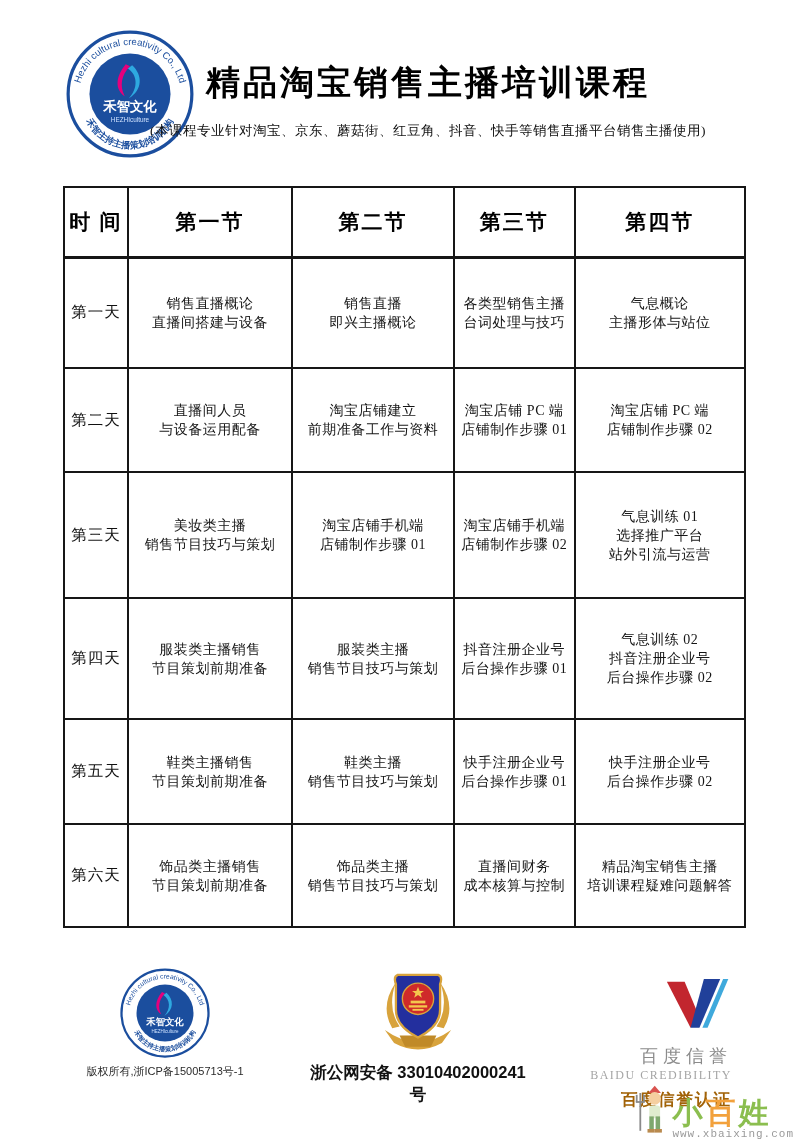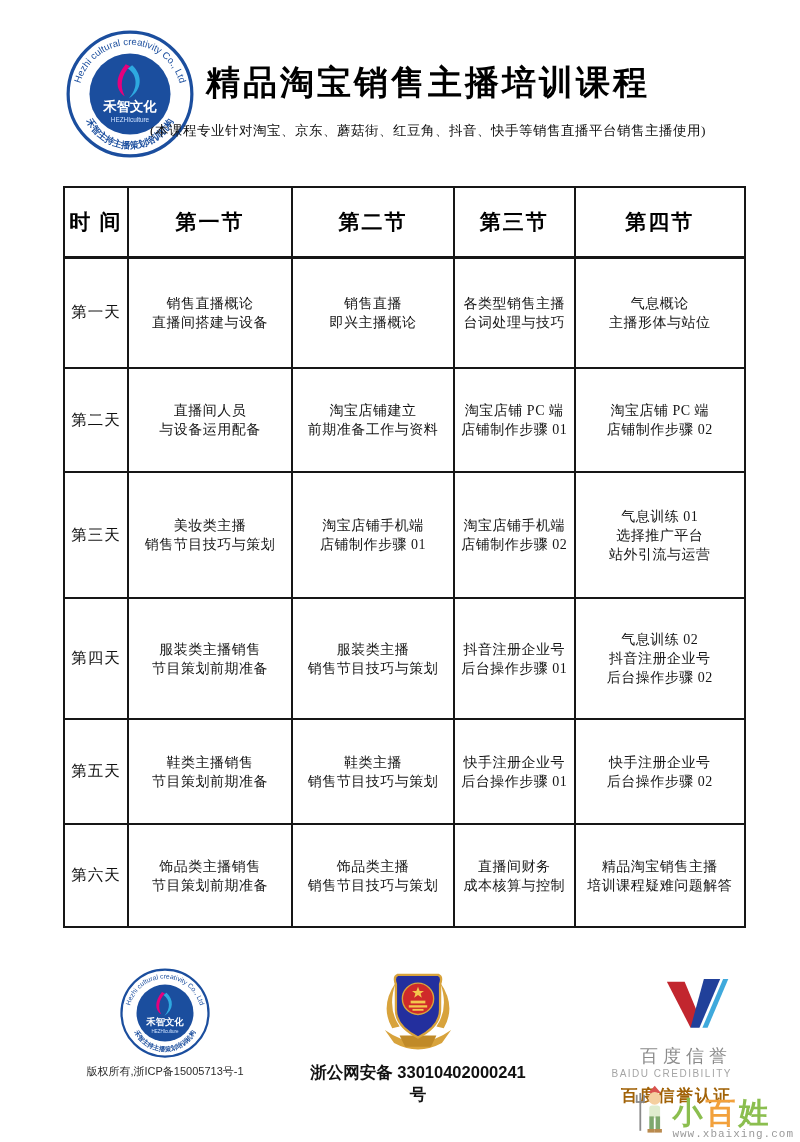--- a/index.html
+++ b/index.html
@@ -44,21 +44,21 @@
   
   .footer-left  { position:absolute; left:58px;  top:968px; width:214px; text-align:center; }
   .footer-center{ position:absolute; left:308px; top:962px; width:220px; text-align:center; }
   .footer-right { position:absolute; left:582px; top:976px; width:150px; text-align:right; }
   .hezhi-logo-footer { width:90px; height:90px; }
   .icp-text { margin-top:2px; font-family:"Liberation Sans","DejaVu Sans",sans-serif; font-size:11px; color:#2b2b2b; }
   .police-badge { width:92px; height:92px; }
   .police-text { margin-top:4px; font-family:"Liberation Sans","DejaVu Sans",sans-serif; font-size:16.5px; font-weight:bold; color:#111; }
   .baidu-logo { width:74px; height:62px; }
   .baidu-cn { margin-top:2px; font-family:"Liberation Sans","DejaVu Sans",sans-serif; font-size:18px; color:#8b8b8b; letter-spacing:5px; }
-  .baidu-en { font-family:Liberation Sans, sans-serif; font-size:10px; color:#a5a5a5; letter-spacing:1.5px; }
+  .baidu-en { font-family:Liberation Serif, serif; font-size:12px; color:#a5a5a5; letter-spacing:1.5px; }
   .baidu-cert { margin-top:6px; font-family:"Liberation Sans","DejaVu Sans",sans-serif; font-size:16.5px; font-weight:bold; color:#a16207; letter-spacing:2px; }
 
   
   .watermark { position:absolute; right:6px; bottom:2px; display:flex; align-items:flex-end; }
   .mascot { width:36px; height:58px; margin-right:2px; }
   .wm-text { position:relative; }
   .wm-name { font-family:"Liberation Sans","DejaVu Sans",sans-serif; font-weight:bold; font-size:30px; letter-spacing:3px; line-height:30px; }
   .wm-char-green { color:#8bbE4f; }
   .wm-char-orange { color:#f2a13c; }
   .wm-url { font-family:"Liberation Mono","DejaVu Sans Mono",monospace; font-size:11px; color:#9a9a9a; letter-spacing:1px; }

